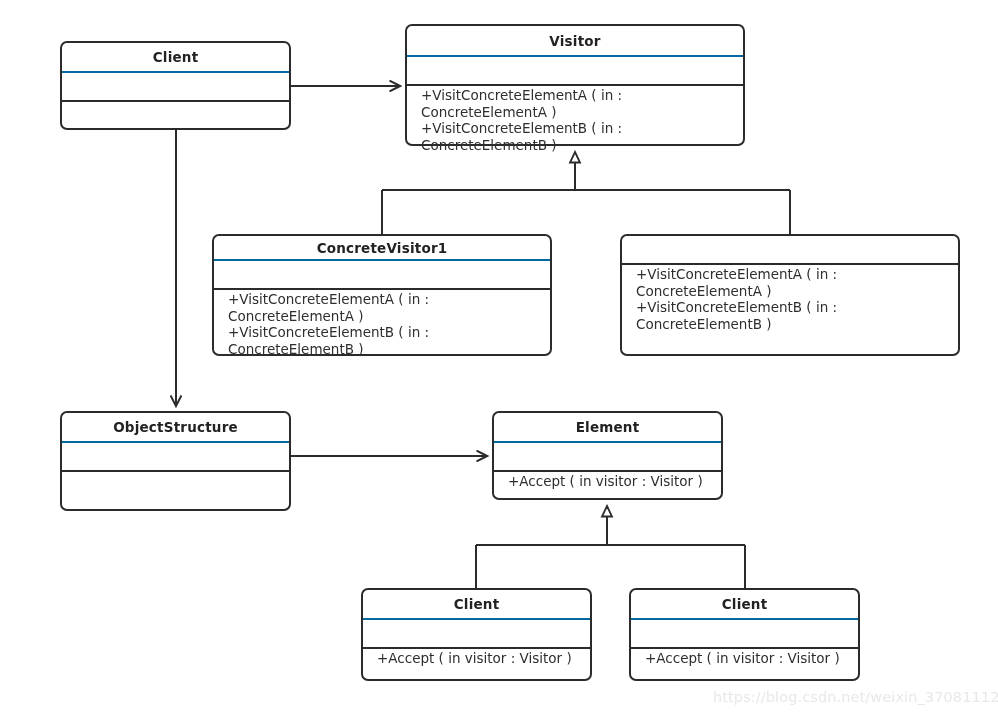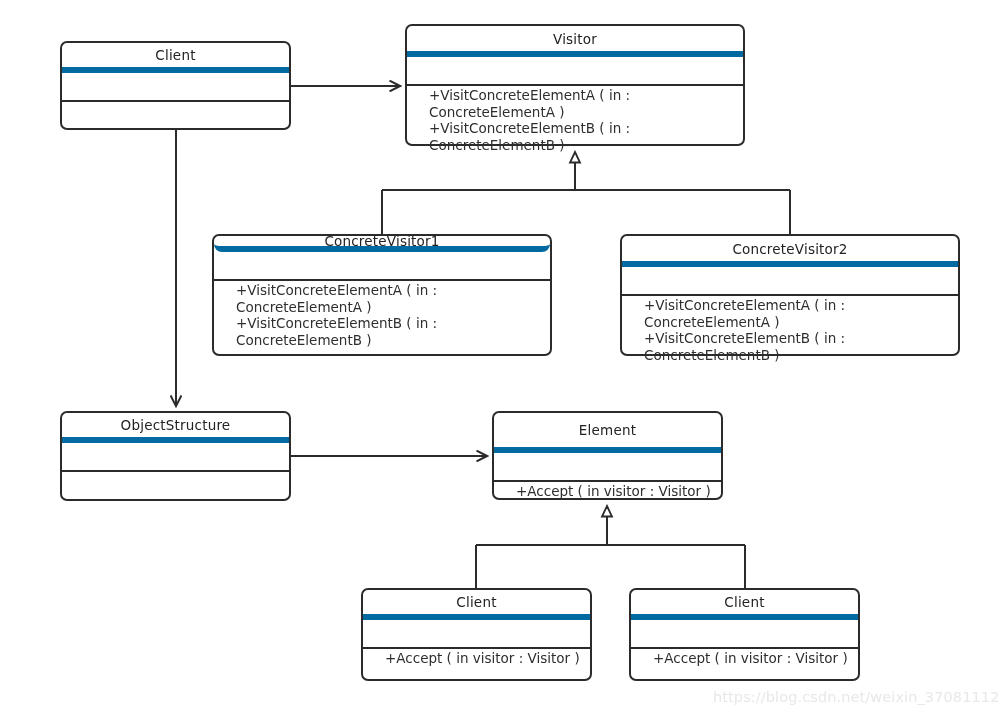--- a/index.html
+++ b/index.html
@@ -28,36 +28,36 @@
     box-sizing: border-box;
     border: 2px solid #2b2b2b;
     border-radius: 7px;
     background: #ffffff;
     z-index: 3;
     overflow: visible;
   }
   .uml-title {
     box-sizing: border-box;
     text-align: right;
-    font-weight: normal;
+    font-weight: bold;
     font-size: 13.5px;
     color: #222222;
     letter-spacing: 0.2px;
-    border-bottom: 6px solid #0369a1;
+    border-bottom: 2px solid #0369a1;
     display: flex;
     align-items: center;
     justify-content: center;
   }
   .uml-attrs {
     box-sizing: border-box;
     border-bottom: 2px solid #2b2b2b;
   }
   .uml-ops {
     box-sizing: border-box;
-    padding: 1px 0 0 22px;
+    padding: 1px 0 0 14px;
     font-size: 13.5px;
     color: #2e2e2e;
     line-height: 16.5px;
     white-space: nowrap;
   }
   .uml-ops div {
     white-space: nowrap;
   }
   .watermark {
     position: absolute;
@@ -120,46 +120,45 @@
         <div class="uml-title" style="height: 31px;">Visitor</div>
         <div class="uml-attrs" style="height: 29px;"></div>
         <div class="uml-ops">
           <div>+VisitConcreteElementA ( in :</div>
           <div>ConcreteElementA )</div>
           <div>+VisitConcreteElementB ( in :</div>
           <div>ConcreteElementB )</div>
         </div>
       </div>
       <div class="uml-class" style="left: 212px; top: 234px; width: 340px; height: 122px;">
-        <div class="uml-title" style="height: 16px; border-radius: 10px;">ConcreteVisitor1</div>
+        <div class="uml-title" style="height: 25px;">ConcreteVisitor1</div>
         <div class="uml-attrs" style="height: 29px;"></div>
         <div class="uml-ops">
           <div>+VisitConcreteElementA ( in :</div>
           <div>ConcreteElementA )</div>
           <div>+VisitConcreteElementB ( in :</div>
           <div>ConcreteElementB )</div>
         </div>
       </div>
       <div class="uml-class" style="left: 620px; top: 234px; width: 340px; height: 122px;">
-        <div class="uml-title" style="height: 31px;">ConcreteVisitor2</div>
         <div class="uml-attrs" style="height: 29px;"></div>
         <div class="uml-ops">
           <div>+VisitConcreteElementA ( in :</div>
           <div>ConcreteElementA )</div>
           <div>+VisitConcreteElementB ( in :</div>
           <div>ConcreteElementB )</div>
         </div>
       </div>
-      <div class="uml-class" style="left: 60px; top: 411px; width: 231px; height: 90px;">
+      <div class="uml-class" style="left: 60px; top: 411px; width: 231px; height: 100px;">
         <div class="uml-title" style="height: 30px;">ObjectStructure</div>
         <div class="uml-attrs" style="height: 29px;"></div>
         <div class="uml-ops"></div>
       </div>
       <div class="uml-class" style="left: 492px; top: 411px; width: 231px; height: 89px;">
-        <div class="uml-title" style="height: 40px;">Element</div>
+        <div class="uml-title" style="height: 30px;">Element</div>
         <div class="uml-attrs" style="height: 29px;"></div>
         <div class="uml-ops">
           <div>+Accept ( in visitor : Visitor )</div>
         </div>
       </div>
       <div class="uml-class" style="left: 361px; top: 588px; width: 231px; height: 93px;">
         <div class="uml-title" style="height: 30px;">Client</div>
         <div class="uml-attrs" style="height: 29px;"></div>
         <div class="uml-ops">
           <div>+Accept ( in visitor : Visitor )</div>

